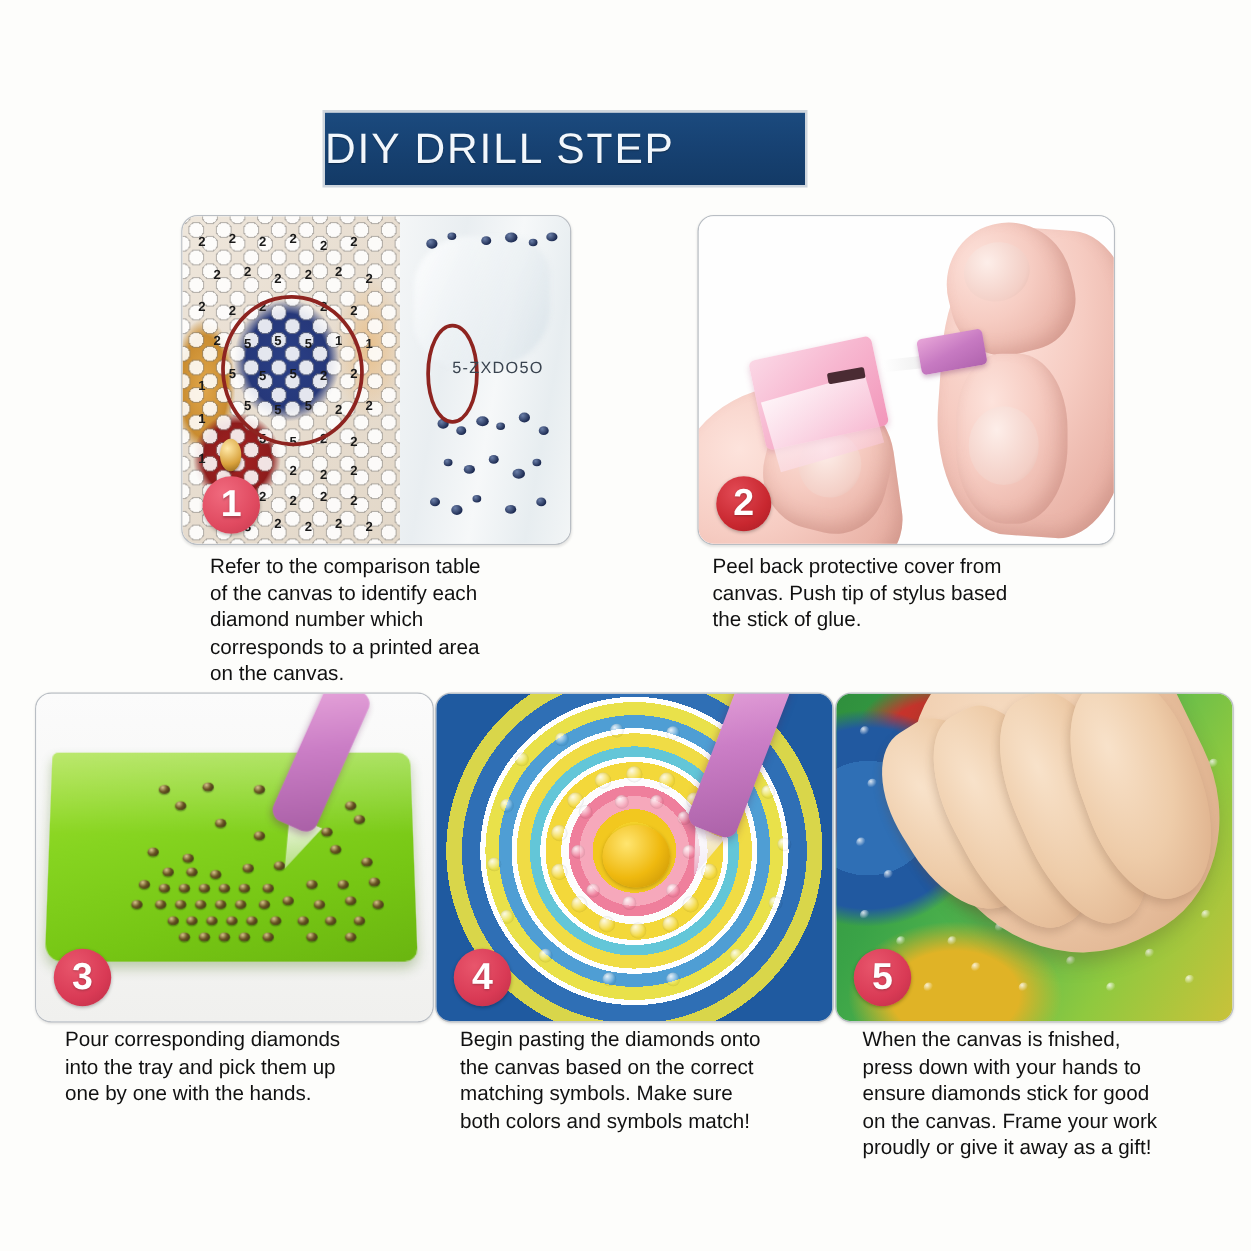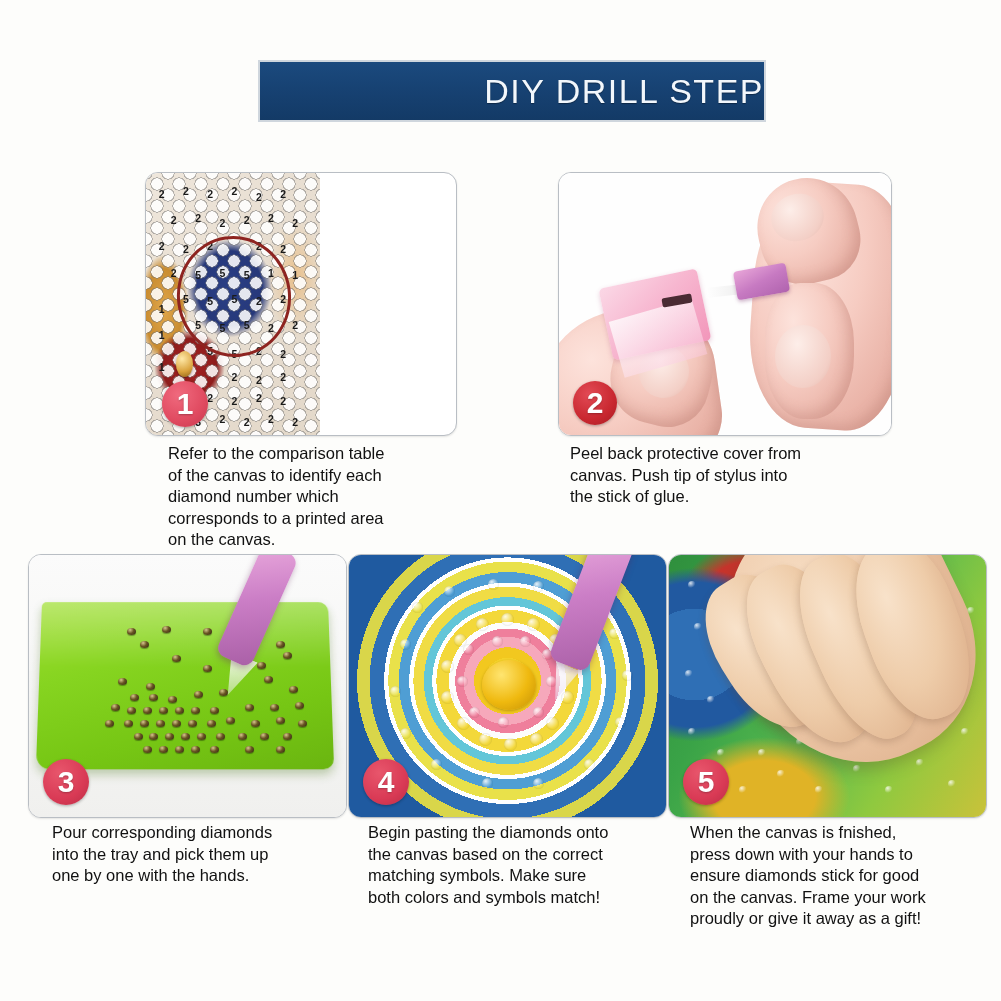--- a/index.html
+++ b/index.html
@@ -6,24 +6,24 @@
   body{
     width:1001px;height:1001px;
     background:#fdfdfb;
     font-family:"Liberation Sans", sans-serif;
     overflow:hidden;
     position:relative;
   }
 
   
   #title-banner{
-    position:absolute;left:258px;top:60px;width:508px;height:62px;
+    position:absolute;left:258px;top:88px;width:388px;height:62px;
     background:linear-gradient(180deg,#1b4a7e 0%,#174273 45%,#133a66 100%);
     border:2px solid #cfd6dd;
-    display:flex;align-items:center;justify-content:flex-end;
+    display:flex;align-items:center;justify-content:flex-start;
     box-sizing:border-box;
   }
   #title-banner .title-text{
     color:#f2f7fc;font-size:34px;letter-spacing:1.5px;font-weight:400;
     text-shadow:0 1px 1px rgba(0,0,0,.35);
     white-space:nowrap;
   }
 
   
   .card{position:absolute;box-sizing:border-box;}
@@ -370,20 +370,49 @@
           <i style="left:16%;top:94%">3</i>
             <i style="left:30%;top:95%">3</i>
             <i style="left:44%;top:94%">2</i>
           <i style="left:58%;top:95%">2</i>
             <i style="left:72%;top:94%">2</i>
             <i style="left:86%;top:95%">2</i>
         </div>
         <div class="s1-gold"></div>
         <div class="s1-ellipse"></div>
       </div>
+      <div class="s1-right">
+        <div class="s1-bagsheen"></div>
+        <div class="s1-beads">
+          <i style="left:16%;top:7%;width:9px;height:8px"></i>
+          <i style="left:28%;top:5%;width:7px;height:6px"></i>
+          <i style="left:48%;top:6%;width:8px;height:7px"></i>
+          <i style="left:62%;top:5%;width:10px;height:8px"></i>
+          <i style="left:76%;top:7%;width:7px;height:6px"></i>
+          <i style="left:86%;top:5%;width:9px;height:7px"></i>
+          <i style="left:22%;top:62%;width:9px;height:8px"></i>
+          <i style="left:33%;top:64%;width:8px;height:7px"></i>
+          <i style="left:45%;top:61%;width:10px;height:8px"></i>
+          <i style="left:57%;top:63%;width:7px;height:6px"></i>
+          <i style="left:70%;top:60%;width:9px;height:8px"></i>
+          <i style="left:82%;top:64%;width:8px;height:7px"></i>
+          <i style="left:26%;top:74%;width:7px;height:6px"></i>
+          <i style="left:38%;top:76%;width:9px;height:7px"></i>
+          <i style="left:52%;top:73%;width:8px;height:7px"></i>
+          <i style="left:66%;top:77%;width:10px;height:8px"></i>
+          <i style="left:78%;top:74%;width:7px;height:6px"></i>
+          <i style="left:18%;top:86%;width:8px;height:7px"></i>
+          <i style="left:30%;top:88%;width:9px;height:8px"></i>
+          <i style="left:43%;top:85%;width:7px;height:6px"></i>
+          <i style="left:62%;top:88%;width:9px;height:7px"></i>
+          <i style="left:80%;top:86%;width:8px;height:7px"></i>
+        </div>
+        <div class="s1-ring"></div>
+        <div class="s1-label">5-ZXDO5O</div>
+      </div>
     </div>
     <div class="badge" style="left:16px;bottom:8px;width:46px;height:46px;background:radial-gradient(circle at 36% 30%,#f06a7e,#e04a60 60%,#c5384d);">
       <span>1</span>
     </div>
   </div>
 </div>
 <div class="caption" style="left:168px;top:443px;width:300px;">Refer to the comparison table
 of the canvas to identify each
 diamond number which
 corresponds to a printed area
@@ -406,21 +435,21 @@
       <div class="s2-slot"></div>
       <div class="s2-tip"></div>
       <div class="s2-stylus"></div>
     </div>
     <div class="badge" style="left:14px;bottom:10px;width:44px;height:44px;background:radial-gradient(circle at 36% 30%,#e24a55,#c8272f 62%,#a51c24);">
       <span>2</span>
     </div>
   </div>
 </div>
 <div class="caption" style="left:570px;top:443px;width:320px;">Peel back protective cover from
-canvas. Push tip of stylus into
+canvas. Push tip of stylus based
 the stick of glue.</div>
 
 <div class="card" style="left:28px;top:554px;width:317px;height:262px;">
   <div class="photo">
     <div class="scene">
       <div class="s3-bg"></div>
       <div class="s3-tray"></div>
       <div class="s3-drills">
         <i style="left:31%;top:28%"></i>
           <i style="left:42%;top:27%"></i>

